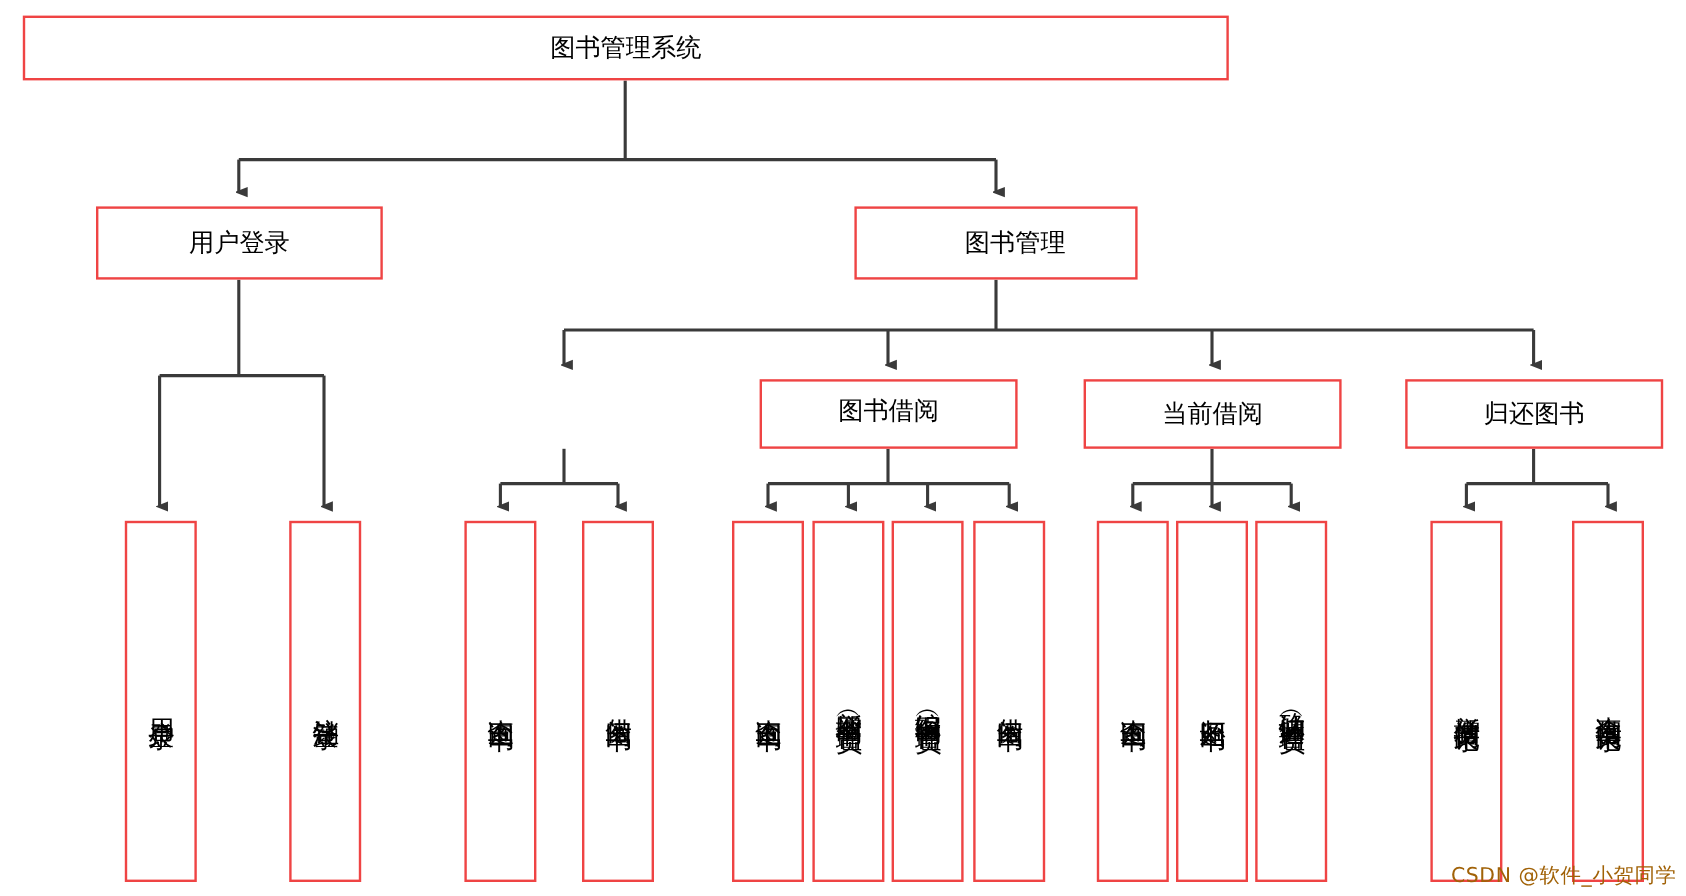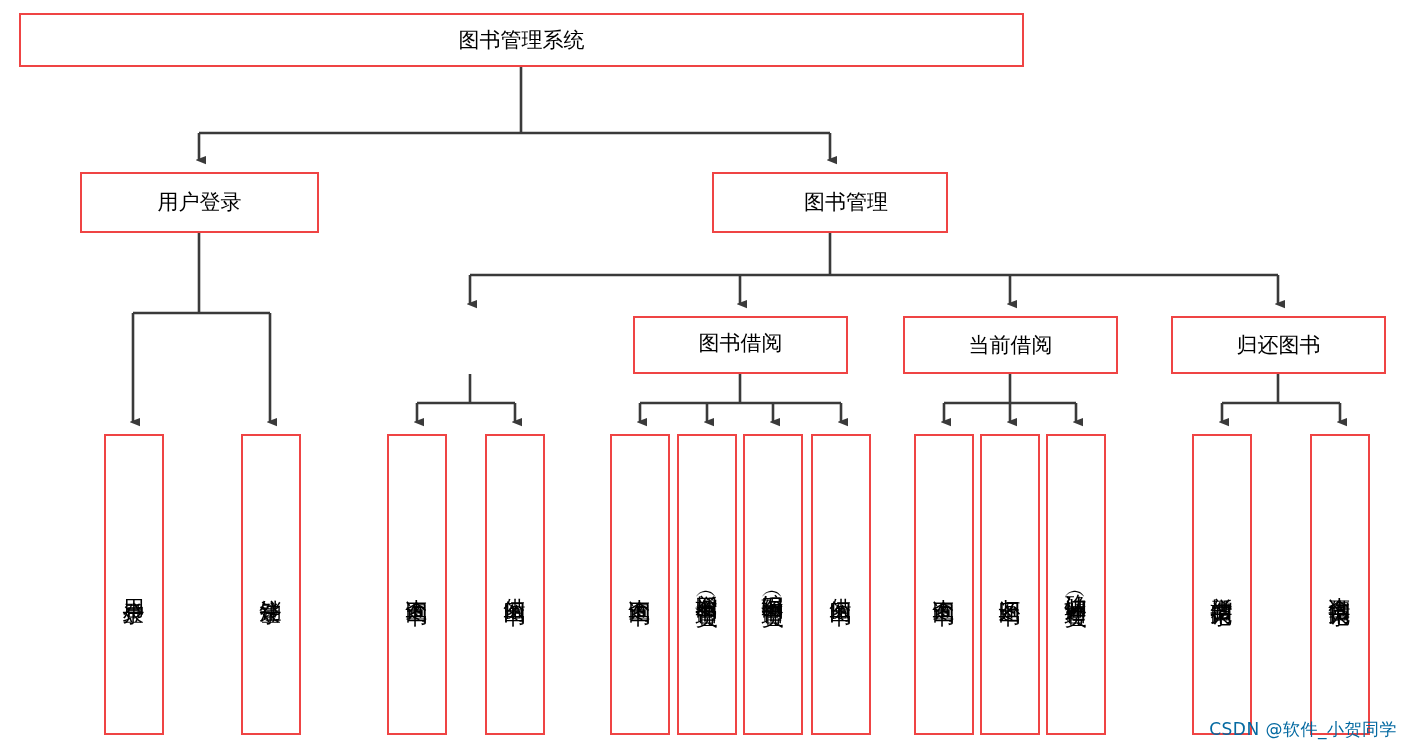--- a/index.html
+++ b/index.html
@@ -55,21 +55,21 @@
     text-orientation: upright;
     font-size: 22px;
     letter-spacing: 2px;
     line-height: 1.05;
   }
   .watermark {
     position: absolute;
     right: 8px;
     bottom: 6px;
     font-size: 17px;
-    color: #0369a1;
+    color: #a16207;
     white-space: nowrap;
     letter-spacing: 0.5px;
   }
 </style>
 </head>
 <body>
 
 <div id="diagram-root">
 
   <svg class="edges" viewBox="0 0 1405 747">

